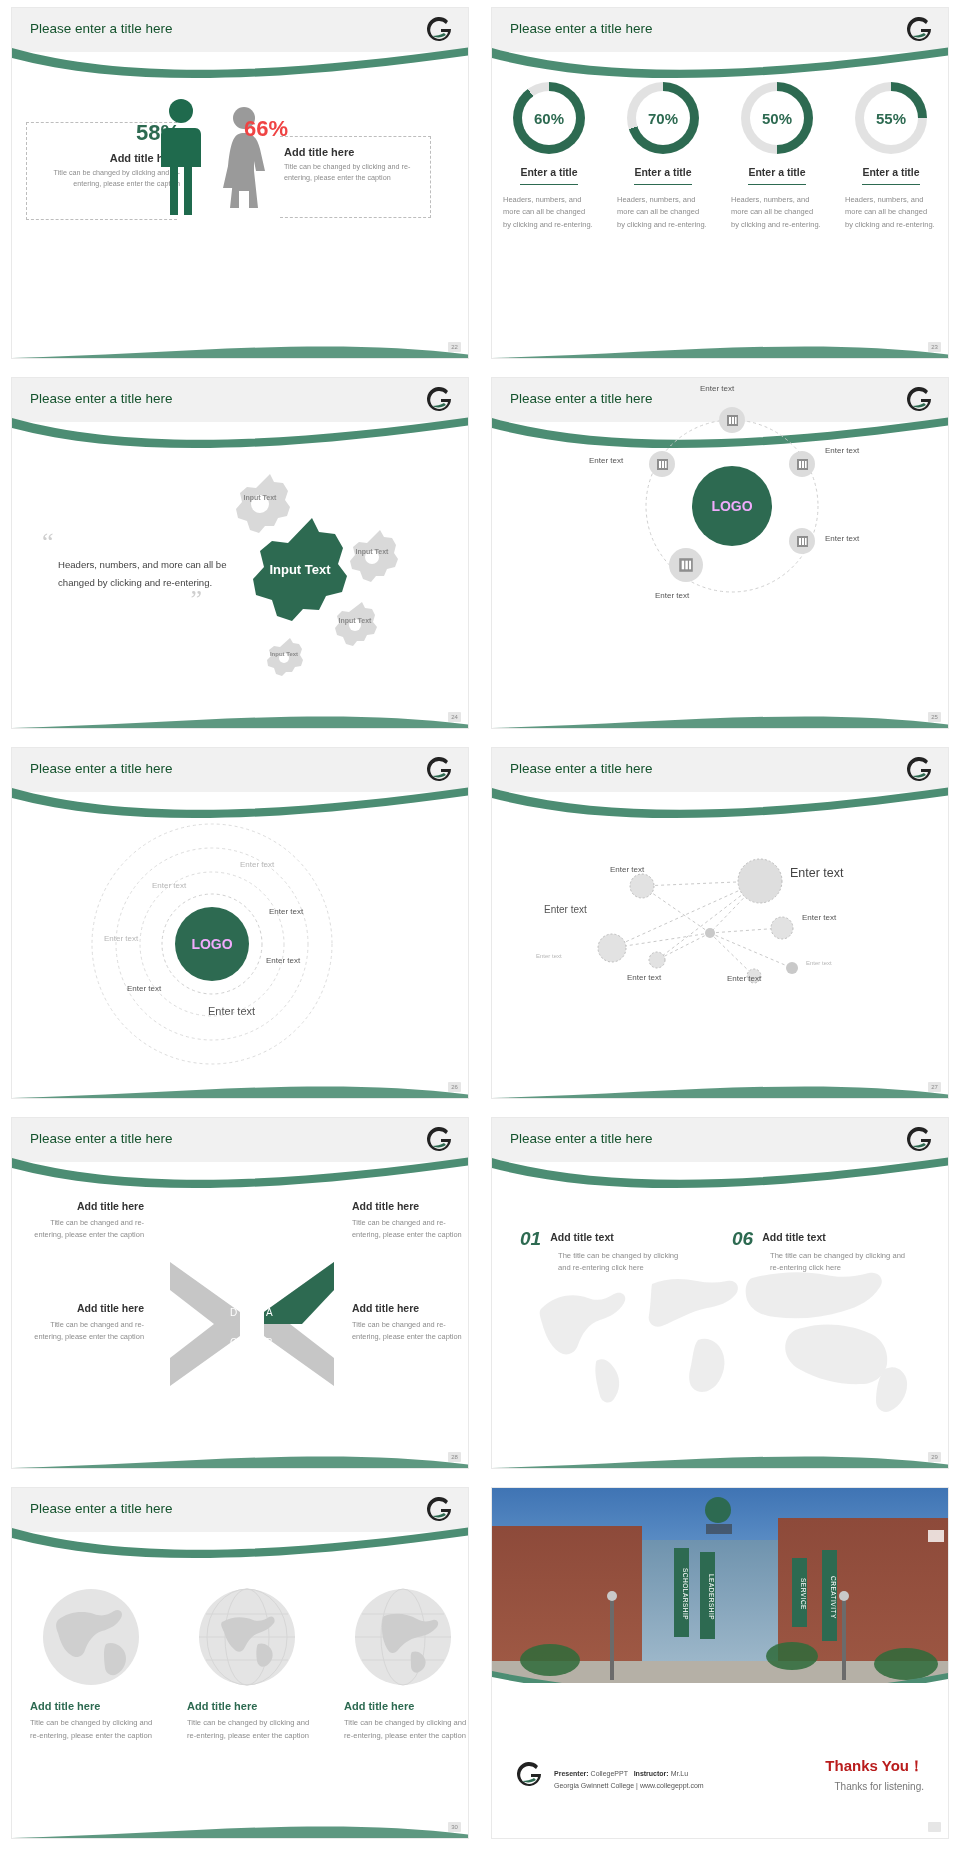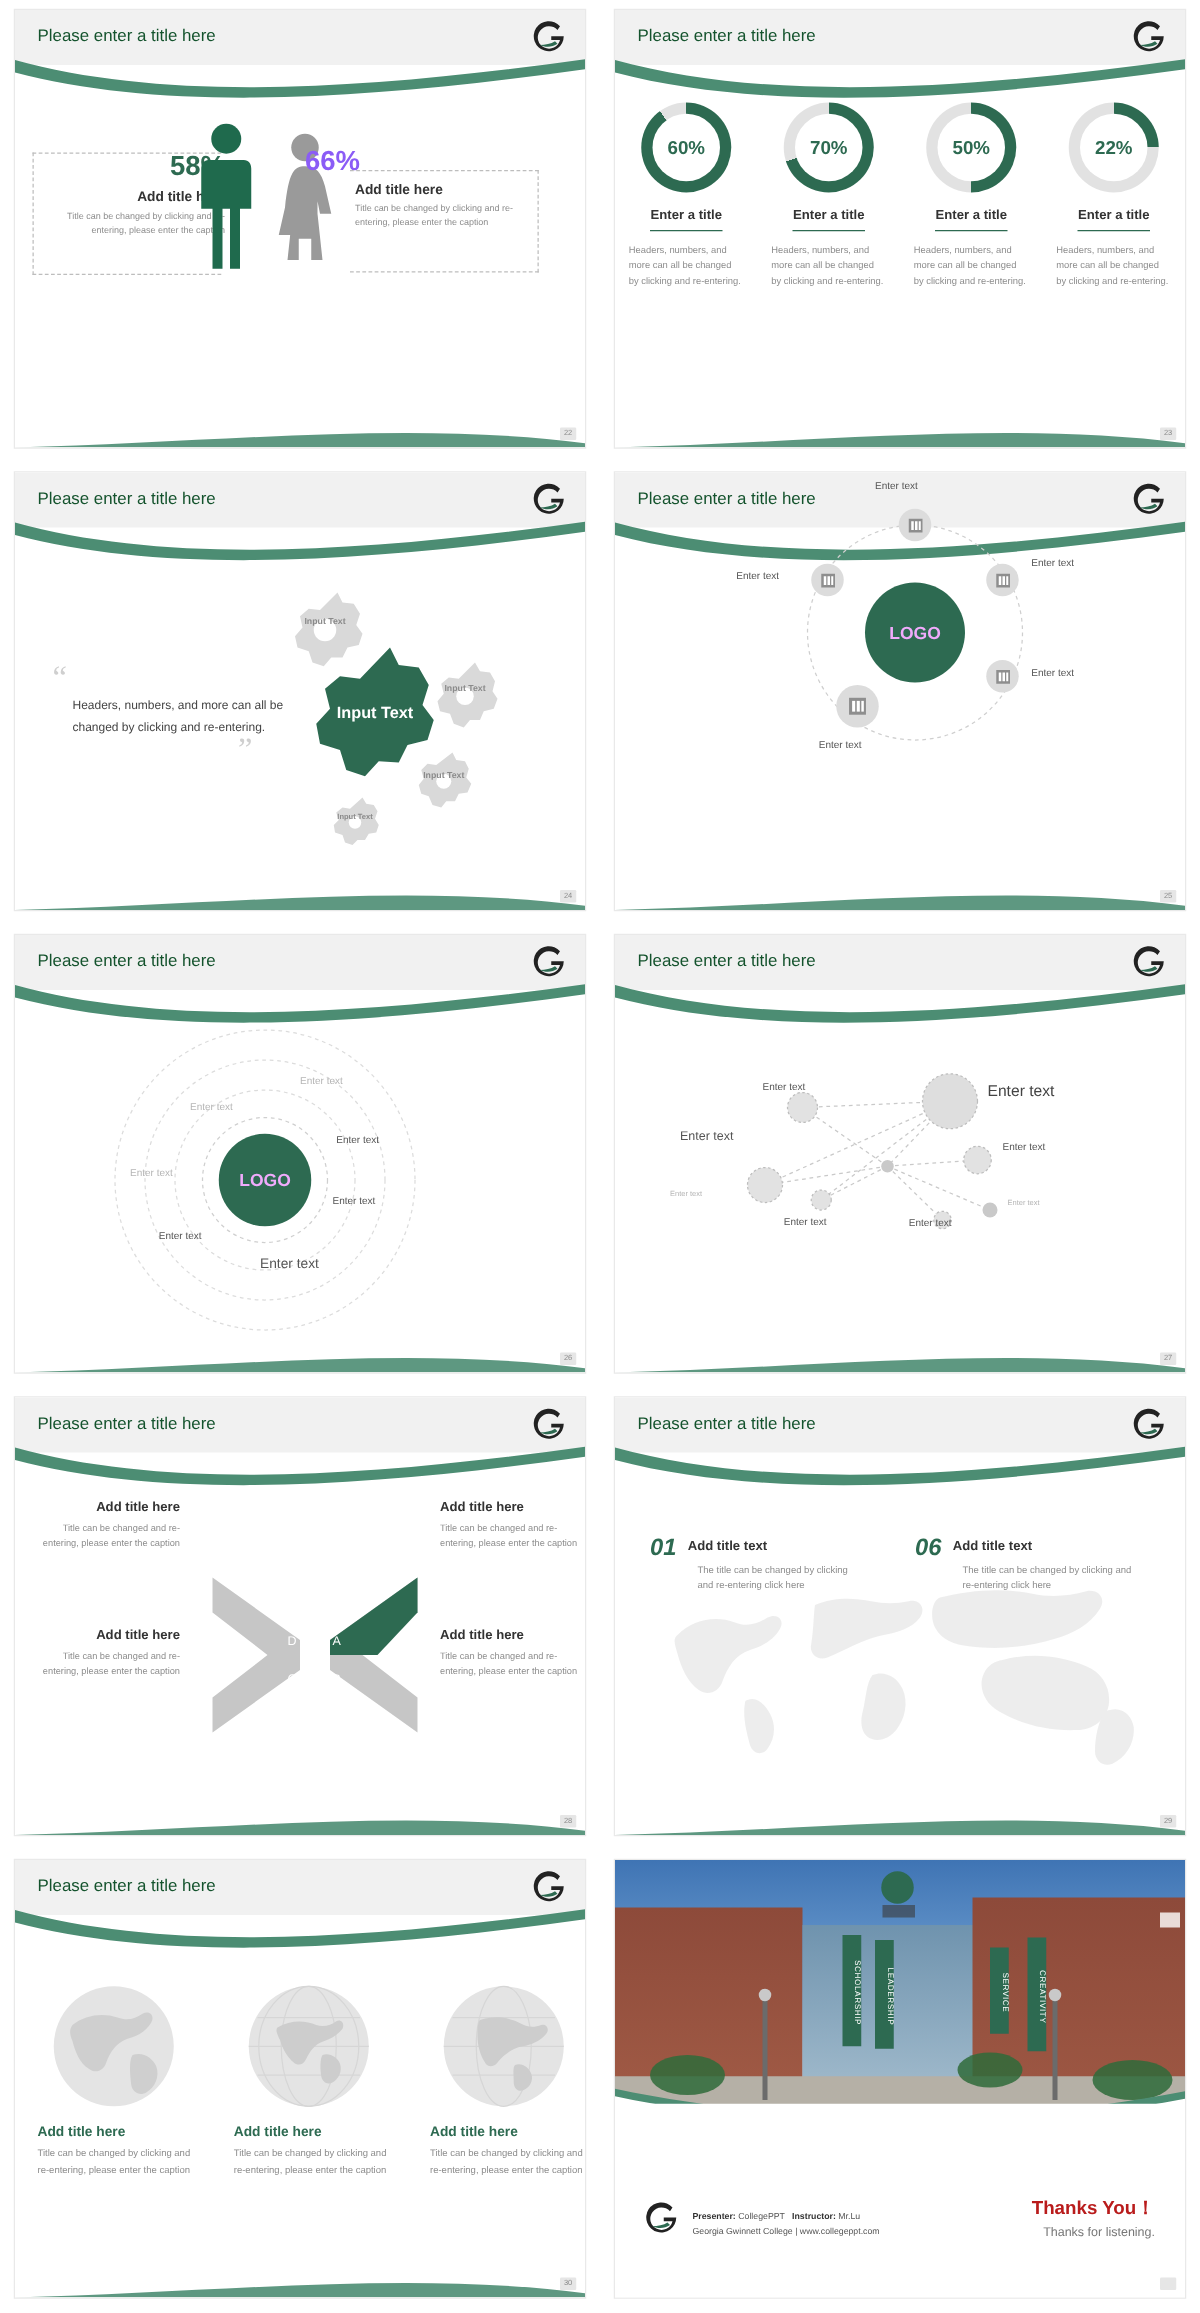--- a/index.html
+++ b/index.html
@@ -18,21 +18,21 @@
   .bodyarea{position:absolute;left:0;top:60px;right:0;bottom:24px;}
 
   
   .pct{font-size:22px;font-weight:bold;color:#2d6a51;}
   .s22-left{position:absolute;left:18px;top:52px;width:150px;text-align:right;}
   .s22-left .t{font-size:11px;font-weight:bold;color:#333;margin-top:6px;}
   .s22-left .d{font-size:7.2px;color:#8d8d8d;line-height:1.5;margin-top:4px;}
   .s22-right{position:absolute;left:272px;top:78px;width:140px;text-align:left;}
   .s22-right .t{font-size:11px;font-weight:bold;color:#333;}
   .s22-right .d{font-size:7.2px;color:#8d8d8d;line-height:1.5;margin-top:4px;}
-  .pct-right{position:absolute;left:232px;top:48px;font-size:22px;font-weight:bold;color:#8b5cf6;}
+  .pct-right{position:absolute;left:232px;top:48px;font-size:22px;font-weight:bold;color:#ef4444;}
   .dashbox{position:absolute;border:1px dashed #bdbdbd;}
   .man{position:absolute;left:145px;top:30px;}
   .woman{position:absolute;left:208px;top:38px;}
 
   
   .donuts{position:absolute;left:0;top:14px;width:100%;display:flex;justify-content:space-around;}
   .dcol{width:104px;text-align:center;}
   .dring{position:relative;width:72px;height:72px;margin:0 auto;border-radius:50%;}
   .dring .inner{position:absolute;left:9px;top:9px;width:54px;height:54px;border-radius:50%;background:#fff;display:flex;align-items:center;justify-content:center;font-size:15px;font-weight:bold;color:#2d6a51;}
   .dcol .ct{margin-top:12px;font-size:10.5px;font-weight:bold;color:#333;padding-bottom:6px;border-bottom:1px solid #2d6a51;display:inline-block;}
@@ -193,21 +193,21 @@
           </div>
           <div class="dcol">
             <div class="dring" style="background:conic-gradient(#2d6a51 0 50%, #e2e2e2 50% 100%);">
               <div class="inner">50%</div>
             </div>
             <div class="ct">Enter a title</div>
             <div class="cd">Headers, numbers, and more can all be changed by clicking and re-entering.</div>
           </div>
           <div class="dcol">
             <div class="dring" style="background:conic-gradient(#2d6a51 0 25%, #e2e2e2 25% 100%);">
-              <div class="inner">22%</div>
+              <div class="inner">55%</div>
             </div>
             <div class="ct">Enter a title</div>
             <div class="cd">Headers, numbers, and more can all be changed by clicking and re-entering.</div>
           </div>
         </div>
       </div>
       <div class="pagenum">23</div>
     </div>
   </div>
 

